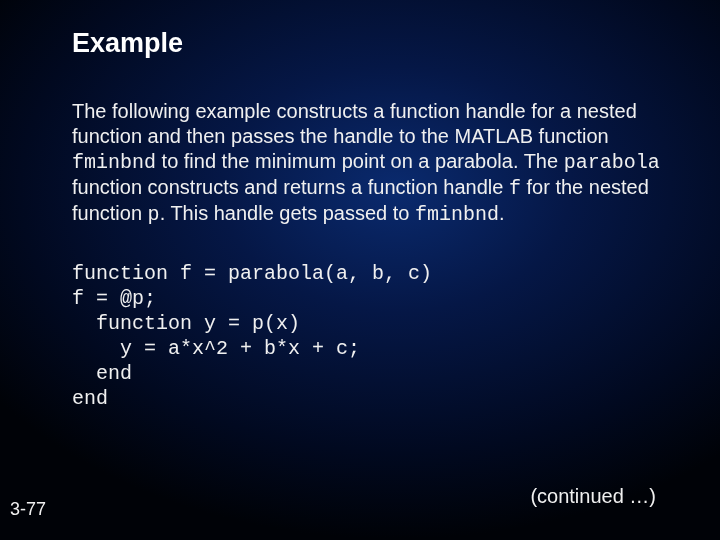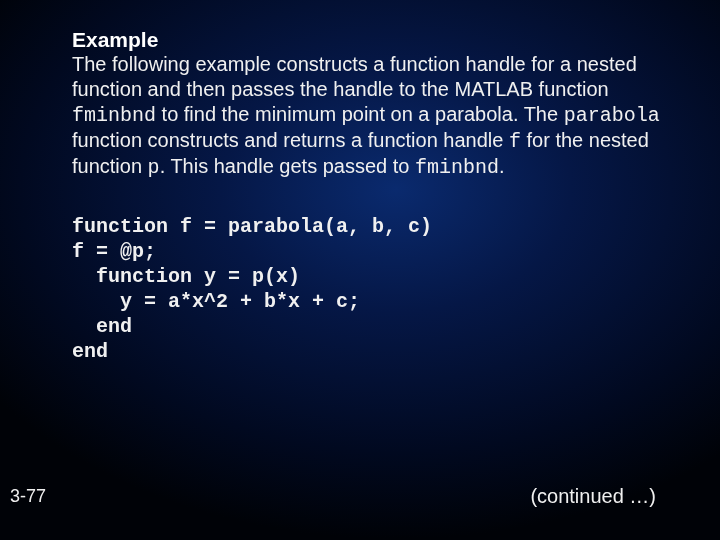--- a/index.html
+++ b/index.html
@@ -15,52 +15,52 @@
     font-family: Arial, Helvetica, sans-serif;
     position: relative;
   }
   .content {
     position: absolute;
     left: 72px;
     top: 28px;
     right: 40px;
   }
   .heading {
-    font-size: 21px;
+    font-size: 27px;
     font-weight: bold;
     color: #ffffff;
+    margin-bottom: 40px;
   }
   .para {
     font-size: 20px;
     line-height: 1.25;
     color: #f0f0f0;
     margin-bottom: 34px;
   }
   .mono {
     font-family: "Courier New", Courier, monospace;
   }
   .code {
     font-family: "Courier New", Courier, monospace;
     font-size: 20px;
     line-height: 1.25;
     white-space: pre;
     color: #f0f0f0;
-    font-weight: bold;
   }
   .continued {
     position: absolute;
     right: 64px;
     bottom: 32px;
     font-size: 20px;
     color: #f0f0f0;
   }
   .pagenum {
     position: absolute;
     left: 10px;
-    bottom: 33px;
+    bottom: 20px;
     font-size: 18px;
     color: #f0f0f0;
   }
 </style>
 </head>
 <body>
 
 <div class="content">
   <div class="heading">Example</div>
 

